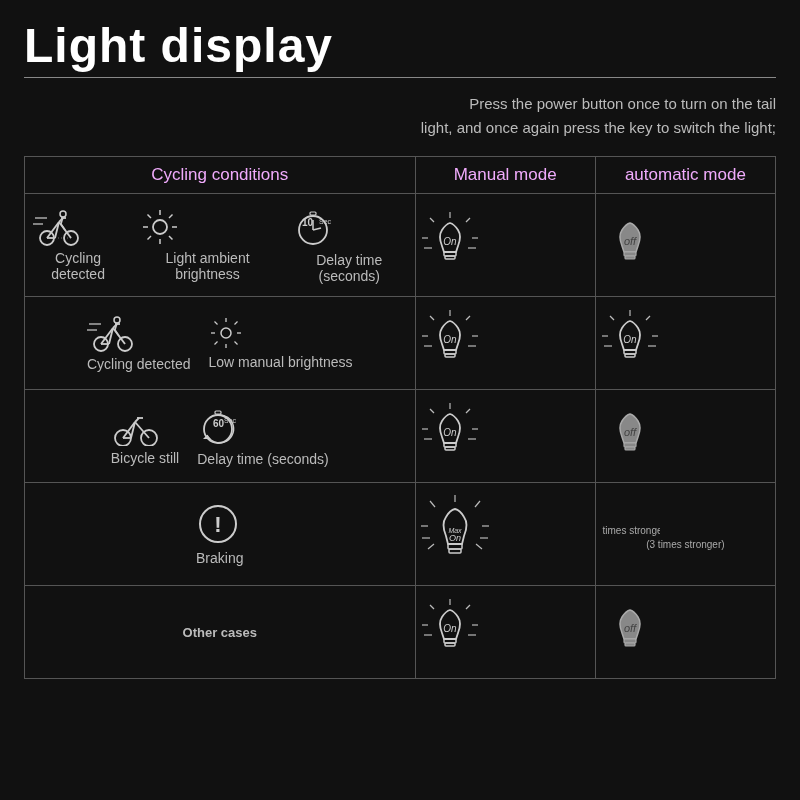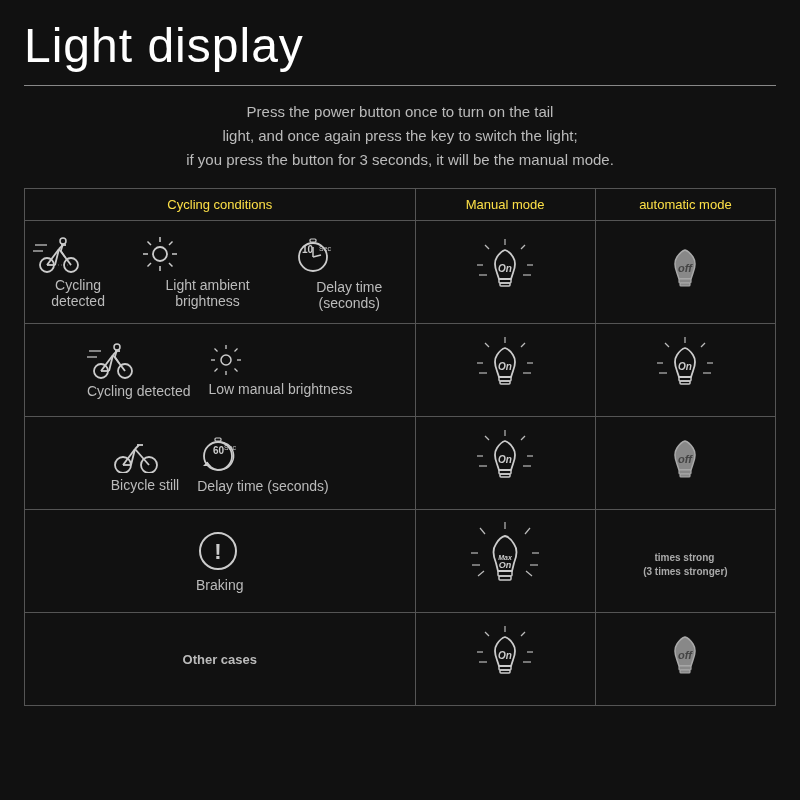--- a/index.html
+++ b/index.html
@@ -15,34 +15,34 @@
     .page {
       width: 800px;
       height: 800px;
       background: #111;
       padding: 18px 24px 10px 24px;
     }
 
     .title {
       font-size: 48px;
       color: #fff;
-      font-weight: 400;
-      margin-bottom: 12px;
+      font-weight: 700;
+      margin-bottom: 4px;
       letter-spacing: 1px;
     }
 
     .title-line {
       width: 100%;
       height: 1px;
       background: #888;
       margin-bottom: 14px;
     }
 
     .description {
-      text-align: center;
+      text-align: right;
       color: #bbb;
       font-size: 15px;
       line-height: 1.6;
       margin-bottom: 16px;
     }
 
     
     .light-table {
       width: 100%;
       border-collapse: collapse;
@@ -53,22 +53,22 @@
       border: 1px solid #555;
       text-align: center;
       vertical-align: middle;
       padding: 6px 4px;
       color: #ccc;
       font-size: 12px;
     }
 
     .light-table th {
       font-weight: normal;
-      font-size: 13px;
-      color: #fde047;
+      font-size: 17px;
+      color: #f0abfc;
       padding: 8px 4px;
     }
 
     .cycling-conditions-cell {
       width: 52%;
     }
 
     .manual-mode-cell {
       width: 24%;
     }
@@ -94,40 +94,37 @@
 
     .icon-label span {
       font-size: 14px;
       color: #bbb;
       text-align: center;
     }
 
     .cell-data {
       display: flex;
       flex-direction: column;
-      align-items: center;
       justify-content: center;
       min-height: 80px;
-      font-weight: bold;
     }
 
     .braking-row .cell-data {
       min-height: 90px;
     }
   </style>
 </head>
 <body>
 
 <div class="page">
   <h1 class="title">Light display</h1>
   <div class="title-line"></div>
   <div class="description">
     <div>Press the power button once to turn on the tail</div>
     <div>light, and once again press the key to switch the light;</div>
-    <div>if you press the button for 3 seconds, it will be the manual mode.</div>
   </div>
 
   <table class="light-table">
     <thead>
       <tr>
         <th class="cycling-conditions-cell">Cycling conditions</th>
         <th class="manual-mode-cell">Manual mode</th>
         <th class="auto-mode-cell">automatic mode</th>
       </tr>
     </thead>

